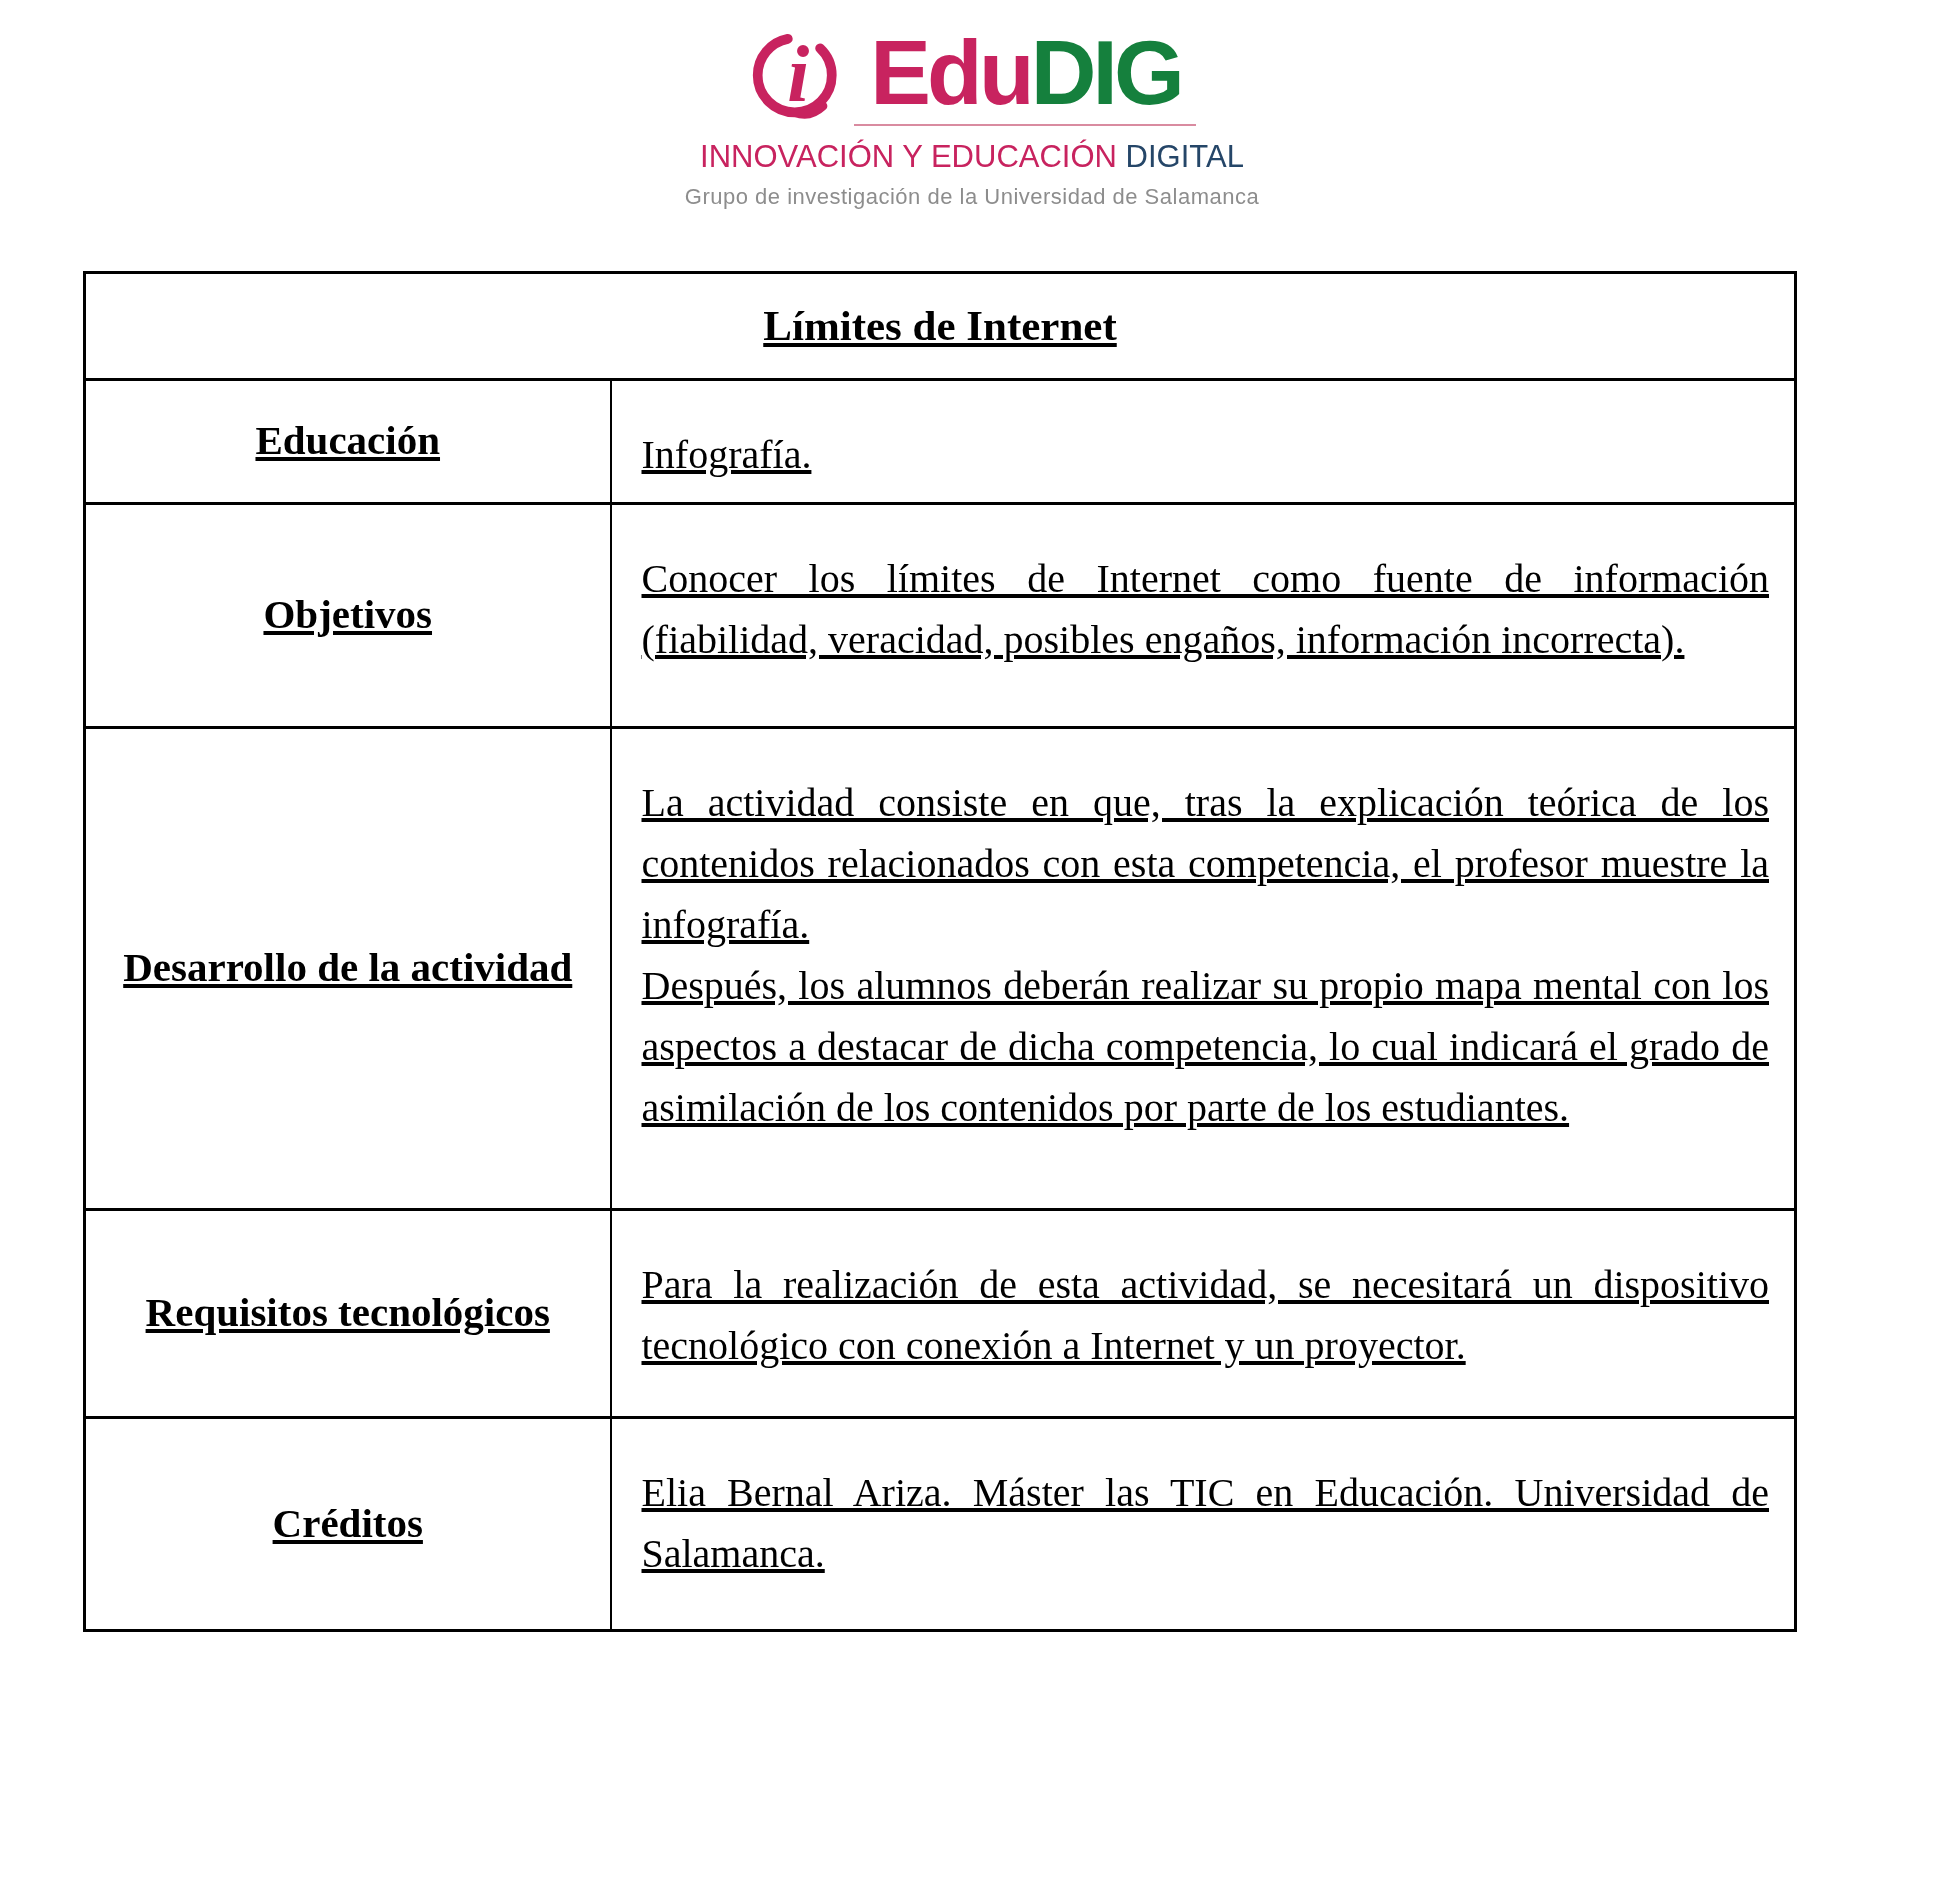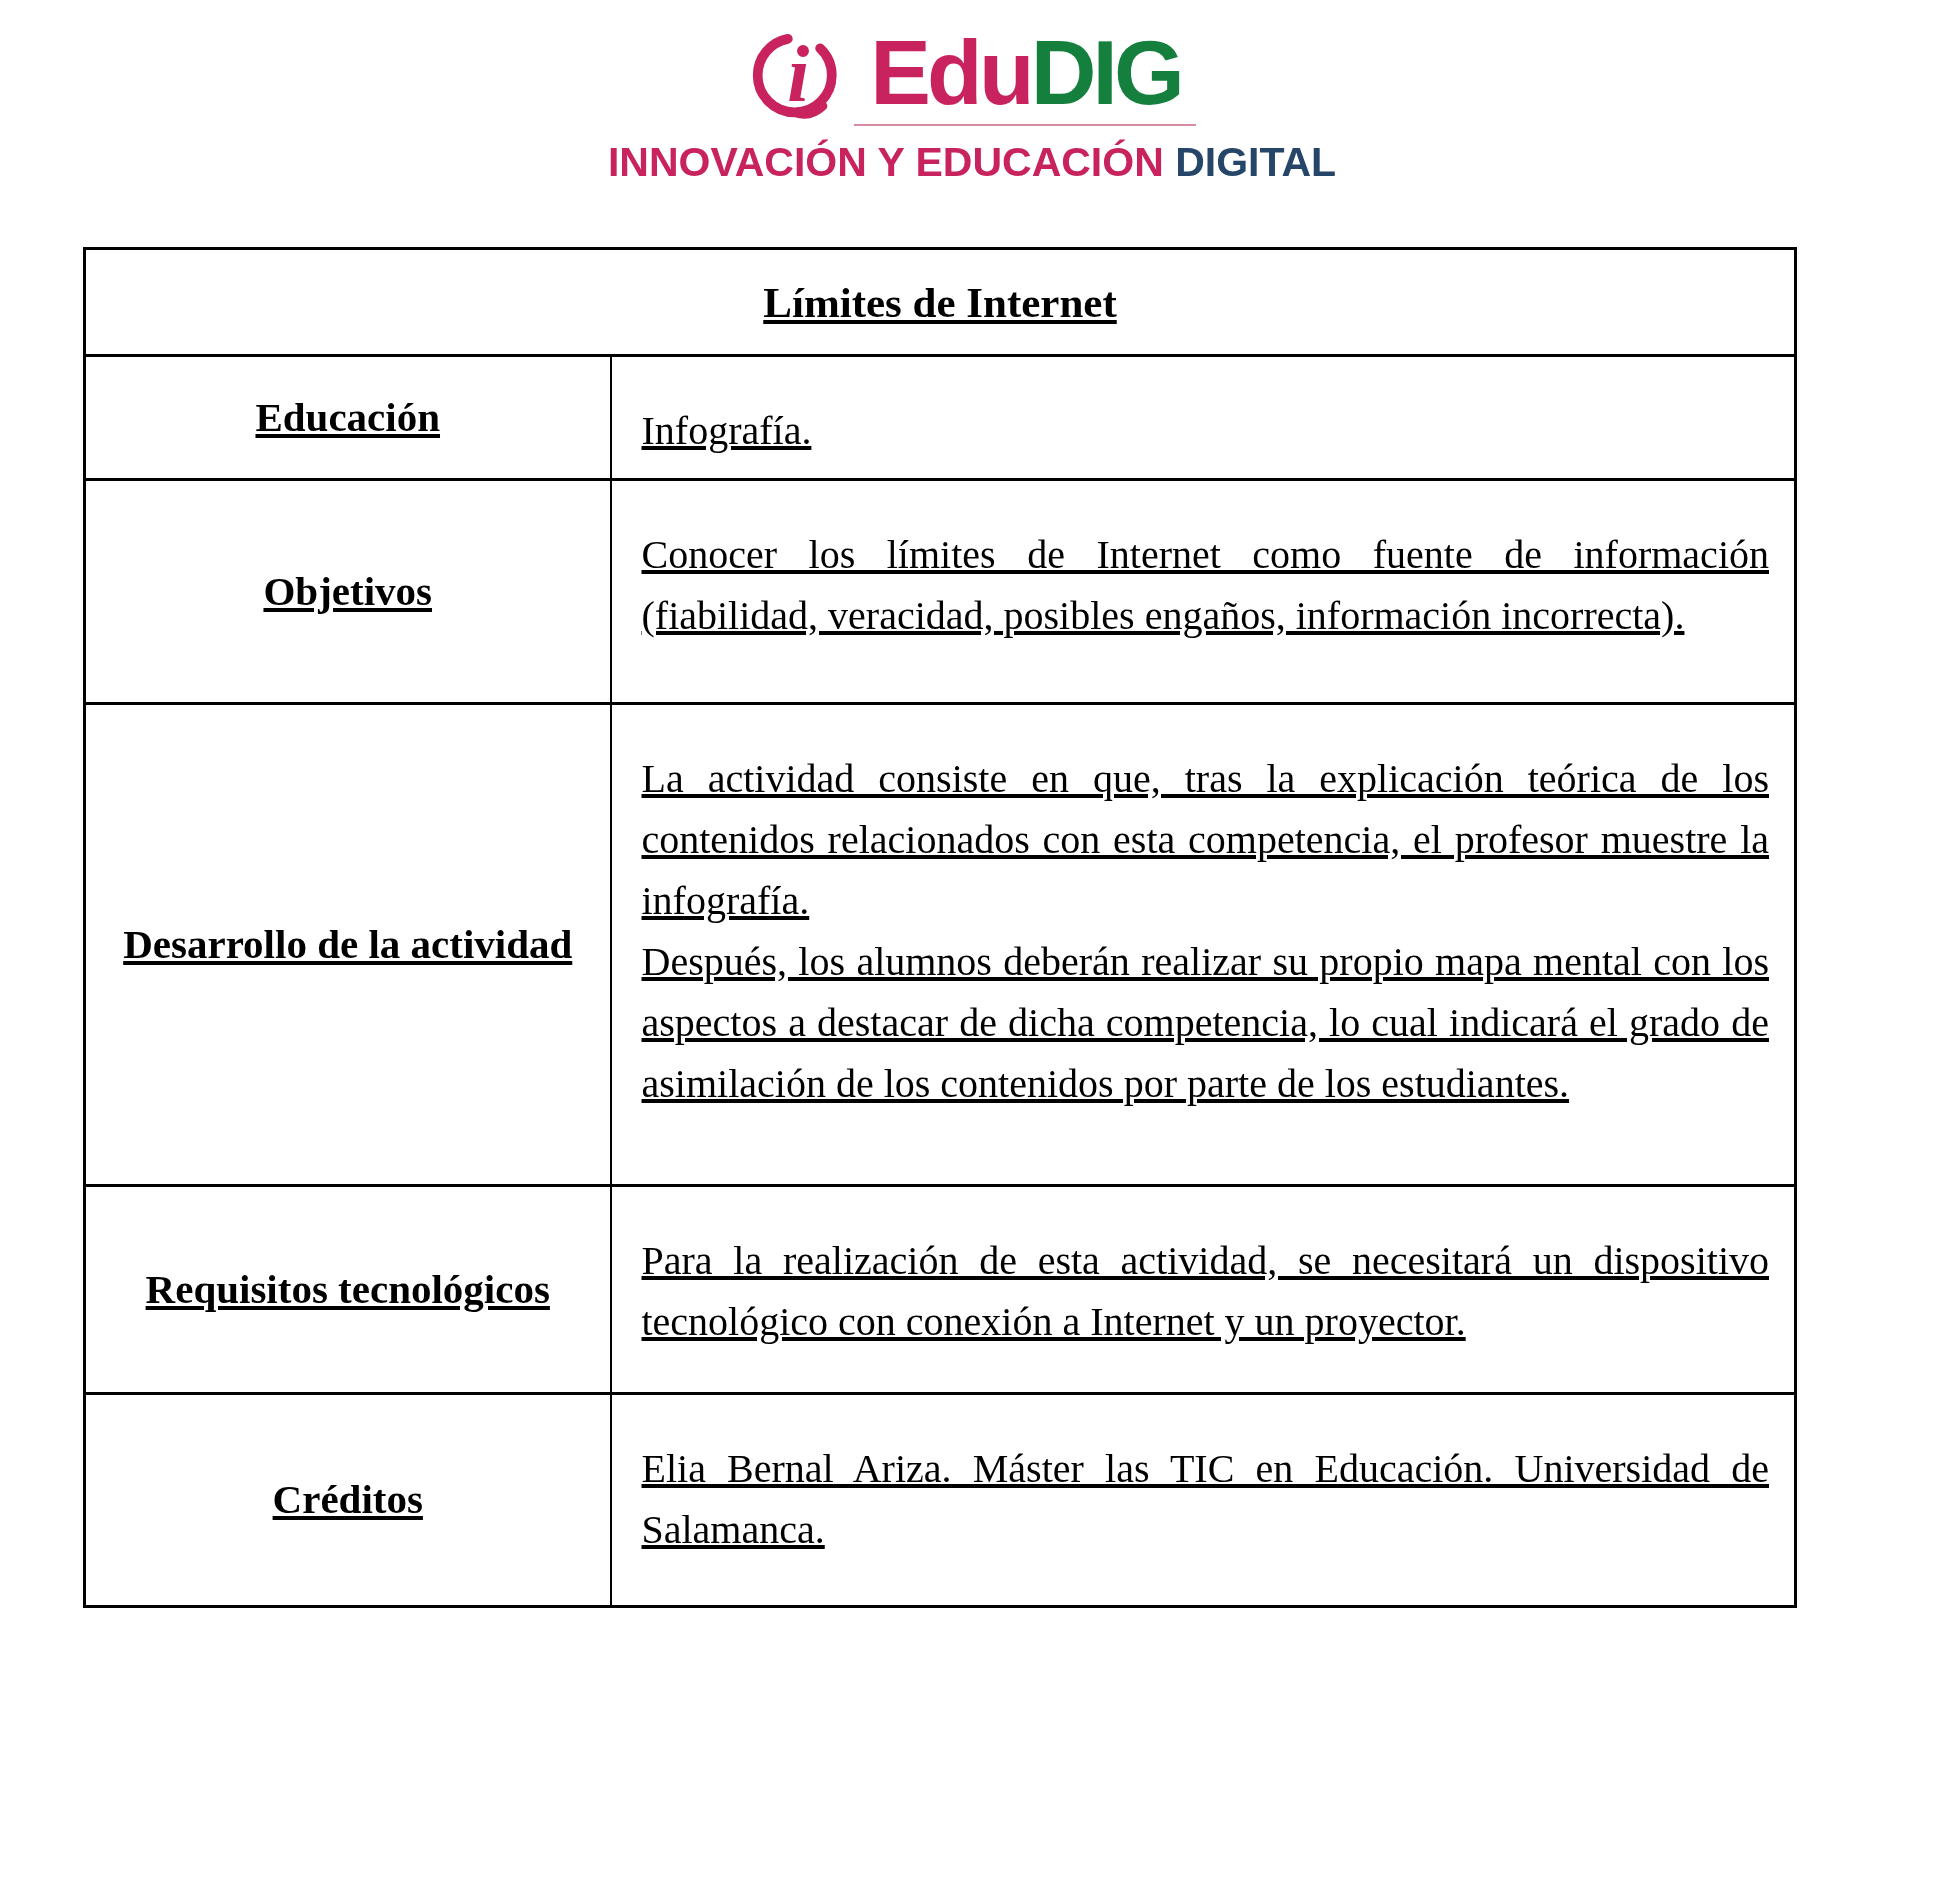--- a/index.html
+++ b/index.html
@@ -23,21 +23,21 @@
     letter-spacing: -3.8px;
     display: inline-block;
     border-bottom: 2.9px solid #d98ba0;
     padding: 0 15px 3.8px 3.8px;
     white-space: nowrap;
   }
   .wordmark .edu { color: #c8235f; margin-left: 12px; }
   .wordmark .dig { color: #15803d; }
   .tagline {
     margin-top: 13.3px;
-    font-weight: bold; font-size: 41px; letter-spacing: 0px;
+    font-weight: normal; font-size: 31px; letter-spacing: 0px;
     white-space: nowrap;
   }
   .tagline .pink { color: #c8235f; }
   .tagline .navy { color: #254668; }
   .groupline {
     margin-top: 8.6px;
     font-size: 22px; color: #8d8d8d; letter-spacing: 0.5px;
     white-space: nowrap;
   }
 
@@ -90,20 +90,21 @@
   <header class="logo-wrap">
     <div class="logo-top">
       <svg class="logo-icon" viewBox="0 0 110 110" aria-hidden="true">
         <circle cx="53" cy="57" r="42" fill="none" stroke="#c8235f" stroke-width="11" pathLength="100" stroke-dasharray="85 15" stroke-dashoffset="13" stroke-linecap="round"></circle>
         <path d="M 53 99 Q 70 106 85 92" fill="none" stroke="#c8235f" stroke-width="10" stroke-linecap="round"></path>
         <text x="57" y="86" text-anchor="middle" font-family="Liberation Serif, serif" font-style="italic" font-weight="bold" font-size="90" fill="#c8235f">i</text>
       </svg>
       <div class="wordmark"><span class="edu">Edu</span><span class="dig">DIG</span></div>
     </div>
     <div class="tagline"><span class="pink">INNOVACIÓN Y EDUCACIÓN</span>&nbsp;<span class="navy">DIGITAL</span></div>
+    <div class="groupline">Grupo de investigación de la Universidad de Salamanca</div>
   </header>
 
   <table class="info-table">
     <colgroup>
         <col class="c1">
         <col class="c2">
       </colgroup>
     <tbody>
       <tr class="r-title">
         <td class="title-cell" colspan="2">Límites de Internet</td>

